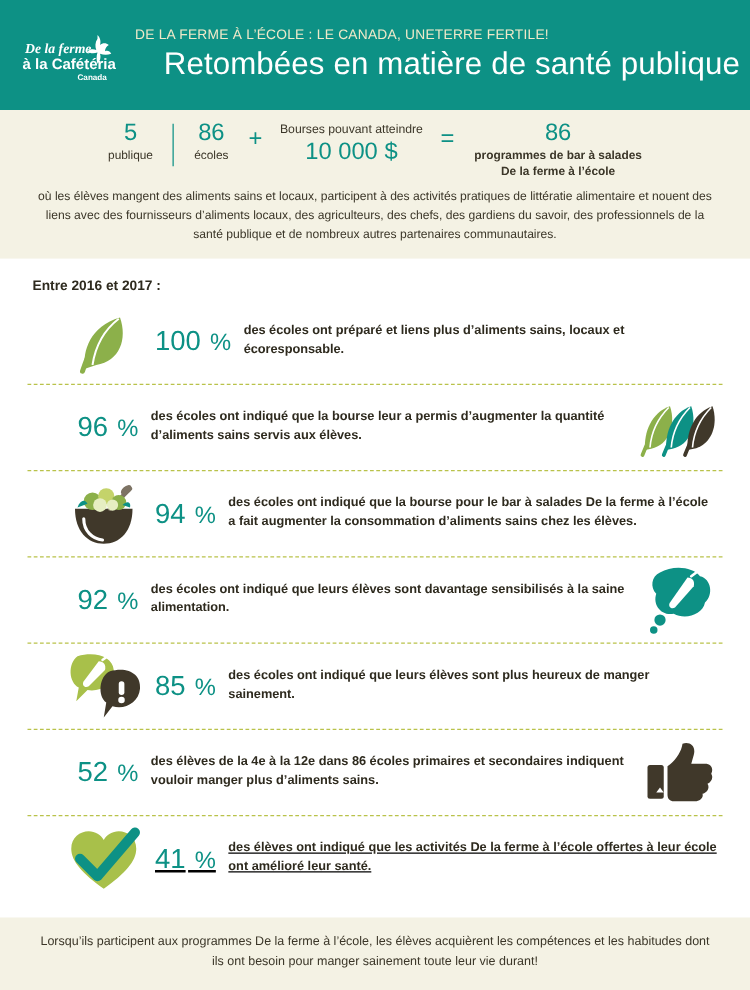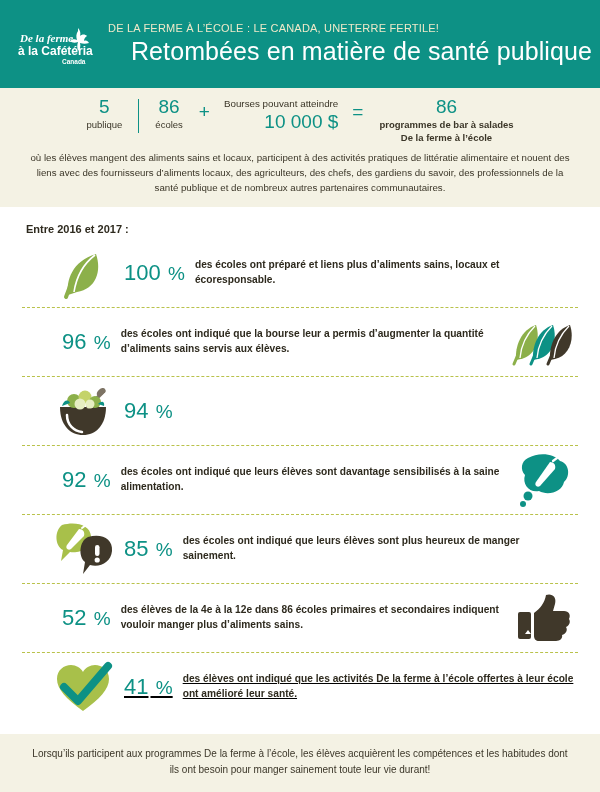--- a/index.html
+++ b/index.html
@@ -102,21 +102,21 @@
     flex: 0 0 1px;
   }
   .op {
     color: #0d9185;
     font-size: 19px;
     line-height: 1;
     padding: 6px 10px 0 10px;
     font-weight: normal;
   }
   .grant-cell {
-    text-align: right;
+    text-align: center;
     padding: 0 4px;
   }
   .grant-top {
     color: #3b3628;
     font-size: 9.8px;
     line-height: 1.2;
     margin-top: 2px;
   }
   .grant-amt {
     color: #0d9185;
@@ -305,20 +305,21 @@
       <circle cx="33" cy="14" r="6.5" fill="#c4d36a"></circle>
       <circle cx="43" cy="19" r="6" fill="#8cb04a"></circle>
       <circle cx="28" cy="21" r="5.5" fill="#e6eec2"></circle>
       <circle cx="38" cy="21" r="4.5" fill="#e6eec2"></circle>
       <path d="M10 23 C12 17 16 16 18 20 Z" fill="#0d9185"></path>
       <path d="M46 21 C50 17 53 19 52 23 Z" fill="#0d9185"></path>
     </g>
             </svg>
           </div>
           <div class="si-pct" style="color: rgb(13, 145, 133);"><span>94</span><span class="sym"> %</span></div>
+          <div class="si-text">des écoles ont indiqué que la bourse pour le bar à salades De la ferme à l’école a fait augmenter la consommation d’aliments sains chez les élèves.</div>
         </div>
         <div class="stat-item" style="border-bottom-color: rgb(185, 194, 74);">
           <div style="flex: 0 0 26px;"></div>
           <div class="si-pct" style="color: rgb(13, 145, 133);"><span>92</span><span class="sym"> %</span></div>
           <div class="si-text">des écoles ont indiqué que leurs élèves sont davantage sensibilisés à la saine alimentation.</div>
           <div class="si-icon">
             <svg width="62" height="56" viewBox="0 0 62 56">
               <g>
       <path d="M16 6 C26 0 42 1 48 9 C57 11 59 24 52 30 C50 40 36 44 27 39 C17 41 10 32 13 23 C8 18 9 9 16 6 Z" fill="#0d9185"></path>
       <circle cx="16" cy="44" r="4.5" fill="#0d9185"></circle>

